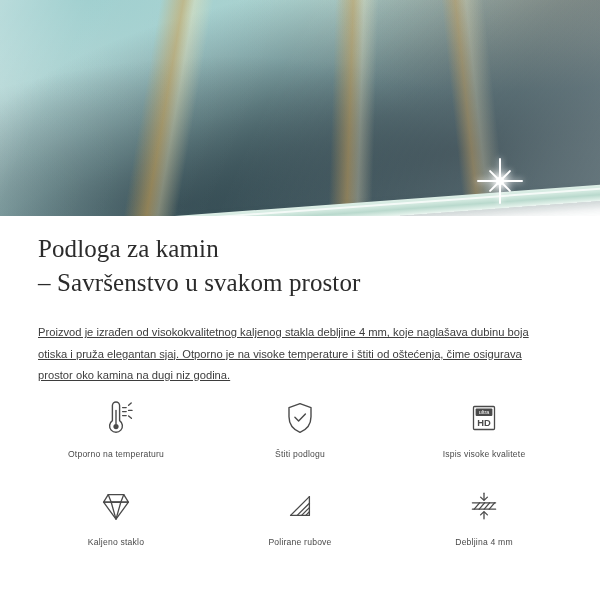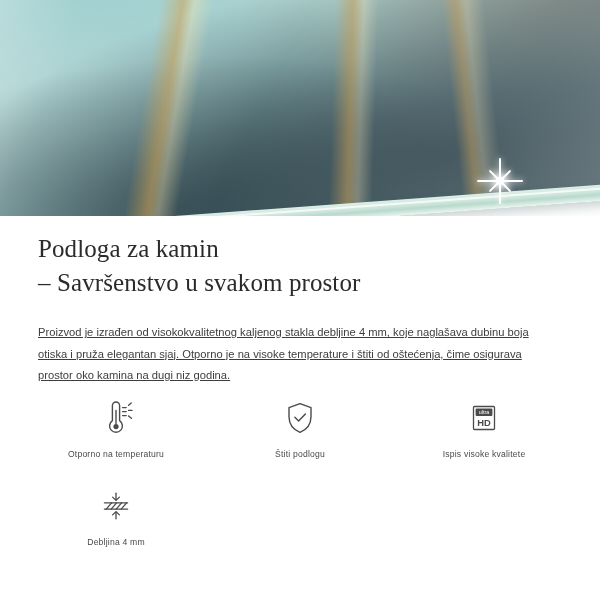--- a/index.html
+++ b/index.html
@@ -235,21 +235,44 @@
         <svg width="42" height="42" viewBox="0 0 42 42" fill="none">
           <rect x="10.5" y="9.5" width="21" height="23" rx="1" stroke="#4a4a4a" stroke-width="1.3"></rect>
           <rect x="12.6" y="11.4" width="16.8" height="7.6" rx="1" fill="#4a4a4a"></rect>
           <text x="21" y="17.4" text-anchor="middle" font-family="Liberation Sans, sans-serif" font-size="5.4" fill="#ffffff">ultra</text>
           <text x="21" y="29.2" text-anchor="middle" font-family="Liberation Sans, sans-serif" font-size="9.4" font-weight="bold" fill="#4a4a4a">HD</text>
         </svg>
       </div>
       <div class="caption">Ispis visoke kvalitete</div>
     </div>
 
-
+    <div class="feature">
+      <div class="glyph">
+        <svg width="42" height="42" viewBox="0 0 42 42" fill="none" stroke="#4a4a4a" stroke-width="1.3" stroke-linecap="round" stroke-linejoin="round">
+          <path d="M8.6 17.2h24.8L21 34.2 8.6 17.2z"></path>
+          <path d="M13.2 9.6h15.6l4.6 7.6H8.6l4.6-7.6z"></path>
+          <path d="M13.2 9.6l3 7.6 4.8 17 4.8-17 3-7.6"></path>
+          <path d="M16.2 17.2h9.6"></path>
+        </svg>
+      </div>
+      <div class="caption">Kaljeno staklo</div>
+    </div>
+
+    <div class="feature">
+      <div class="glyph">
+        <svg width="42" height="42" viewBox="0 0 42 42" fill="none" stroke="#4a4a4a" stroke-width="1.3" stroke-linecap="round" stroke-linejoin="round">
+          <path d="M11.6 30.4L30.4 11.6"></path>
+          <path d="M11.6 30.4h18.8V11.6"></path>
+          <path d="M18.2 30.4L30.4 18.2"></path>
+          <path d="M22.6 30.4L30.4 22.6"></path>
+          <path d="M26.8 30.4l3.6-3.6"></path>
+        </svg>
+      </div>
+      <div class="caption">Polirane rubove</div>
+    </div>
 
     <div class="feature">
       <div class="glyph">
         <svg width="42" height="42" viewBox="0 0 42 42" fill="none" stroke="#4a4a4a" stroke-width="1.3" stroke-linecap="round" stroke-linejoin="round">
           <path d="M21 8.2v6.6"></path>
           <path d="M17.6 12.1L21 15.4l3.4-3.3"></path>
           <path d="M9.4 17.8h23.2"></path>
           <path d="M9.4 24.2h23.2"></path>
           <path d="M11.2 24.2l5.4-6.4M16.2 24.2l5.4-6.4M21.2 24.2l5.4-6.4M26.2 24.2l5.4-6.4"></path>
           <path d="M21 33.8v-6.6"></path>

